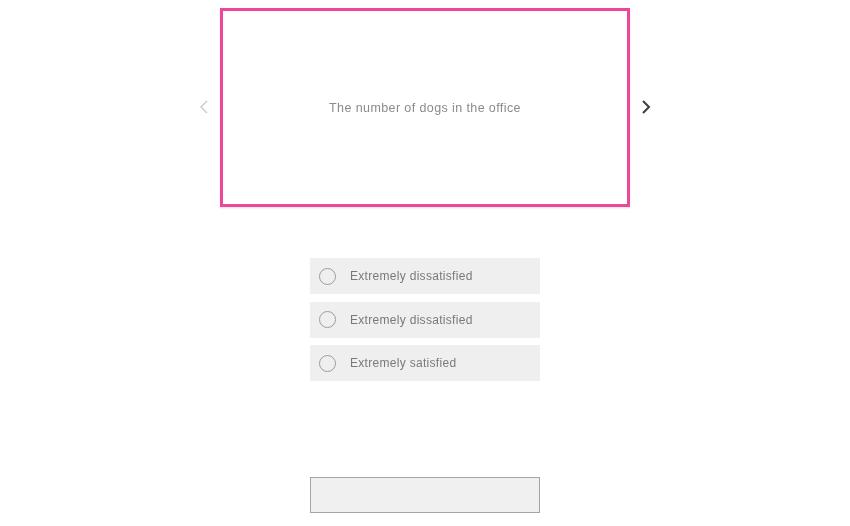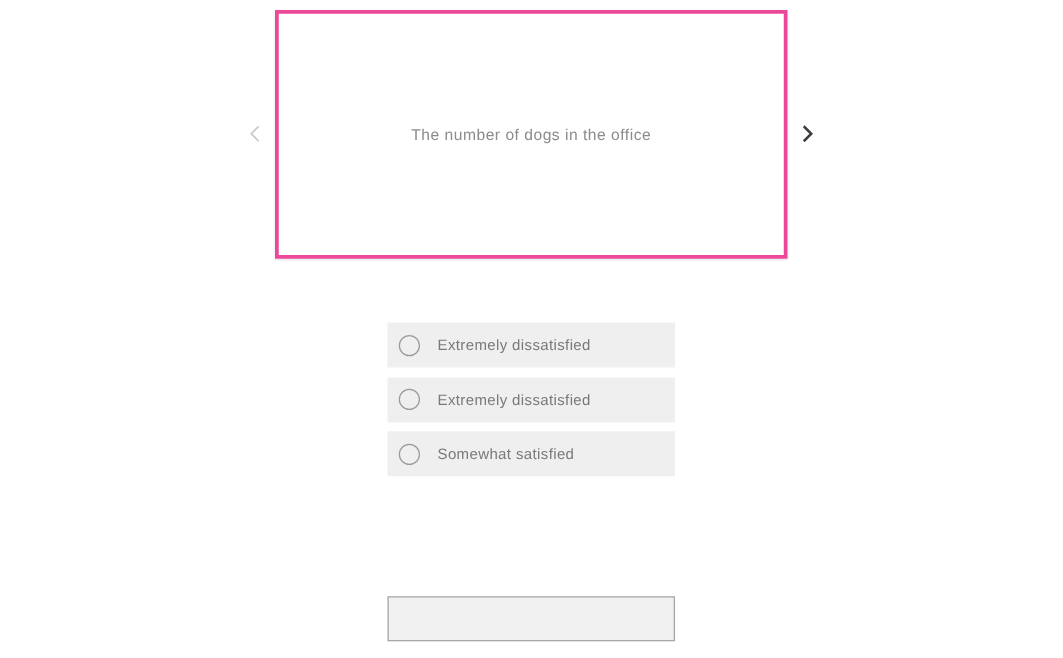--- a/index.html
+++ b/index.html
@@ -135,19 +135,19 @@
     <div class="option">
       <span class="radio"></span>
       <span class="option-label">Extremely dissatisfied</span>
     </div>
     <div class="option">
       <span class="radio"></span>
       <span class="option-label">Extremely dissatisfied</span>
     </div>
     <div class="option">
       <span class="radio"></span>
-      <span class="option-label">Somewhat satisfied</span>
+      <span class="option-label">Extremely satisfied</span>
     </div>
   </div>
 
   <input class="other-input" type="text" placeholder="" style="">
 
 </div>
 
 </body></html>

